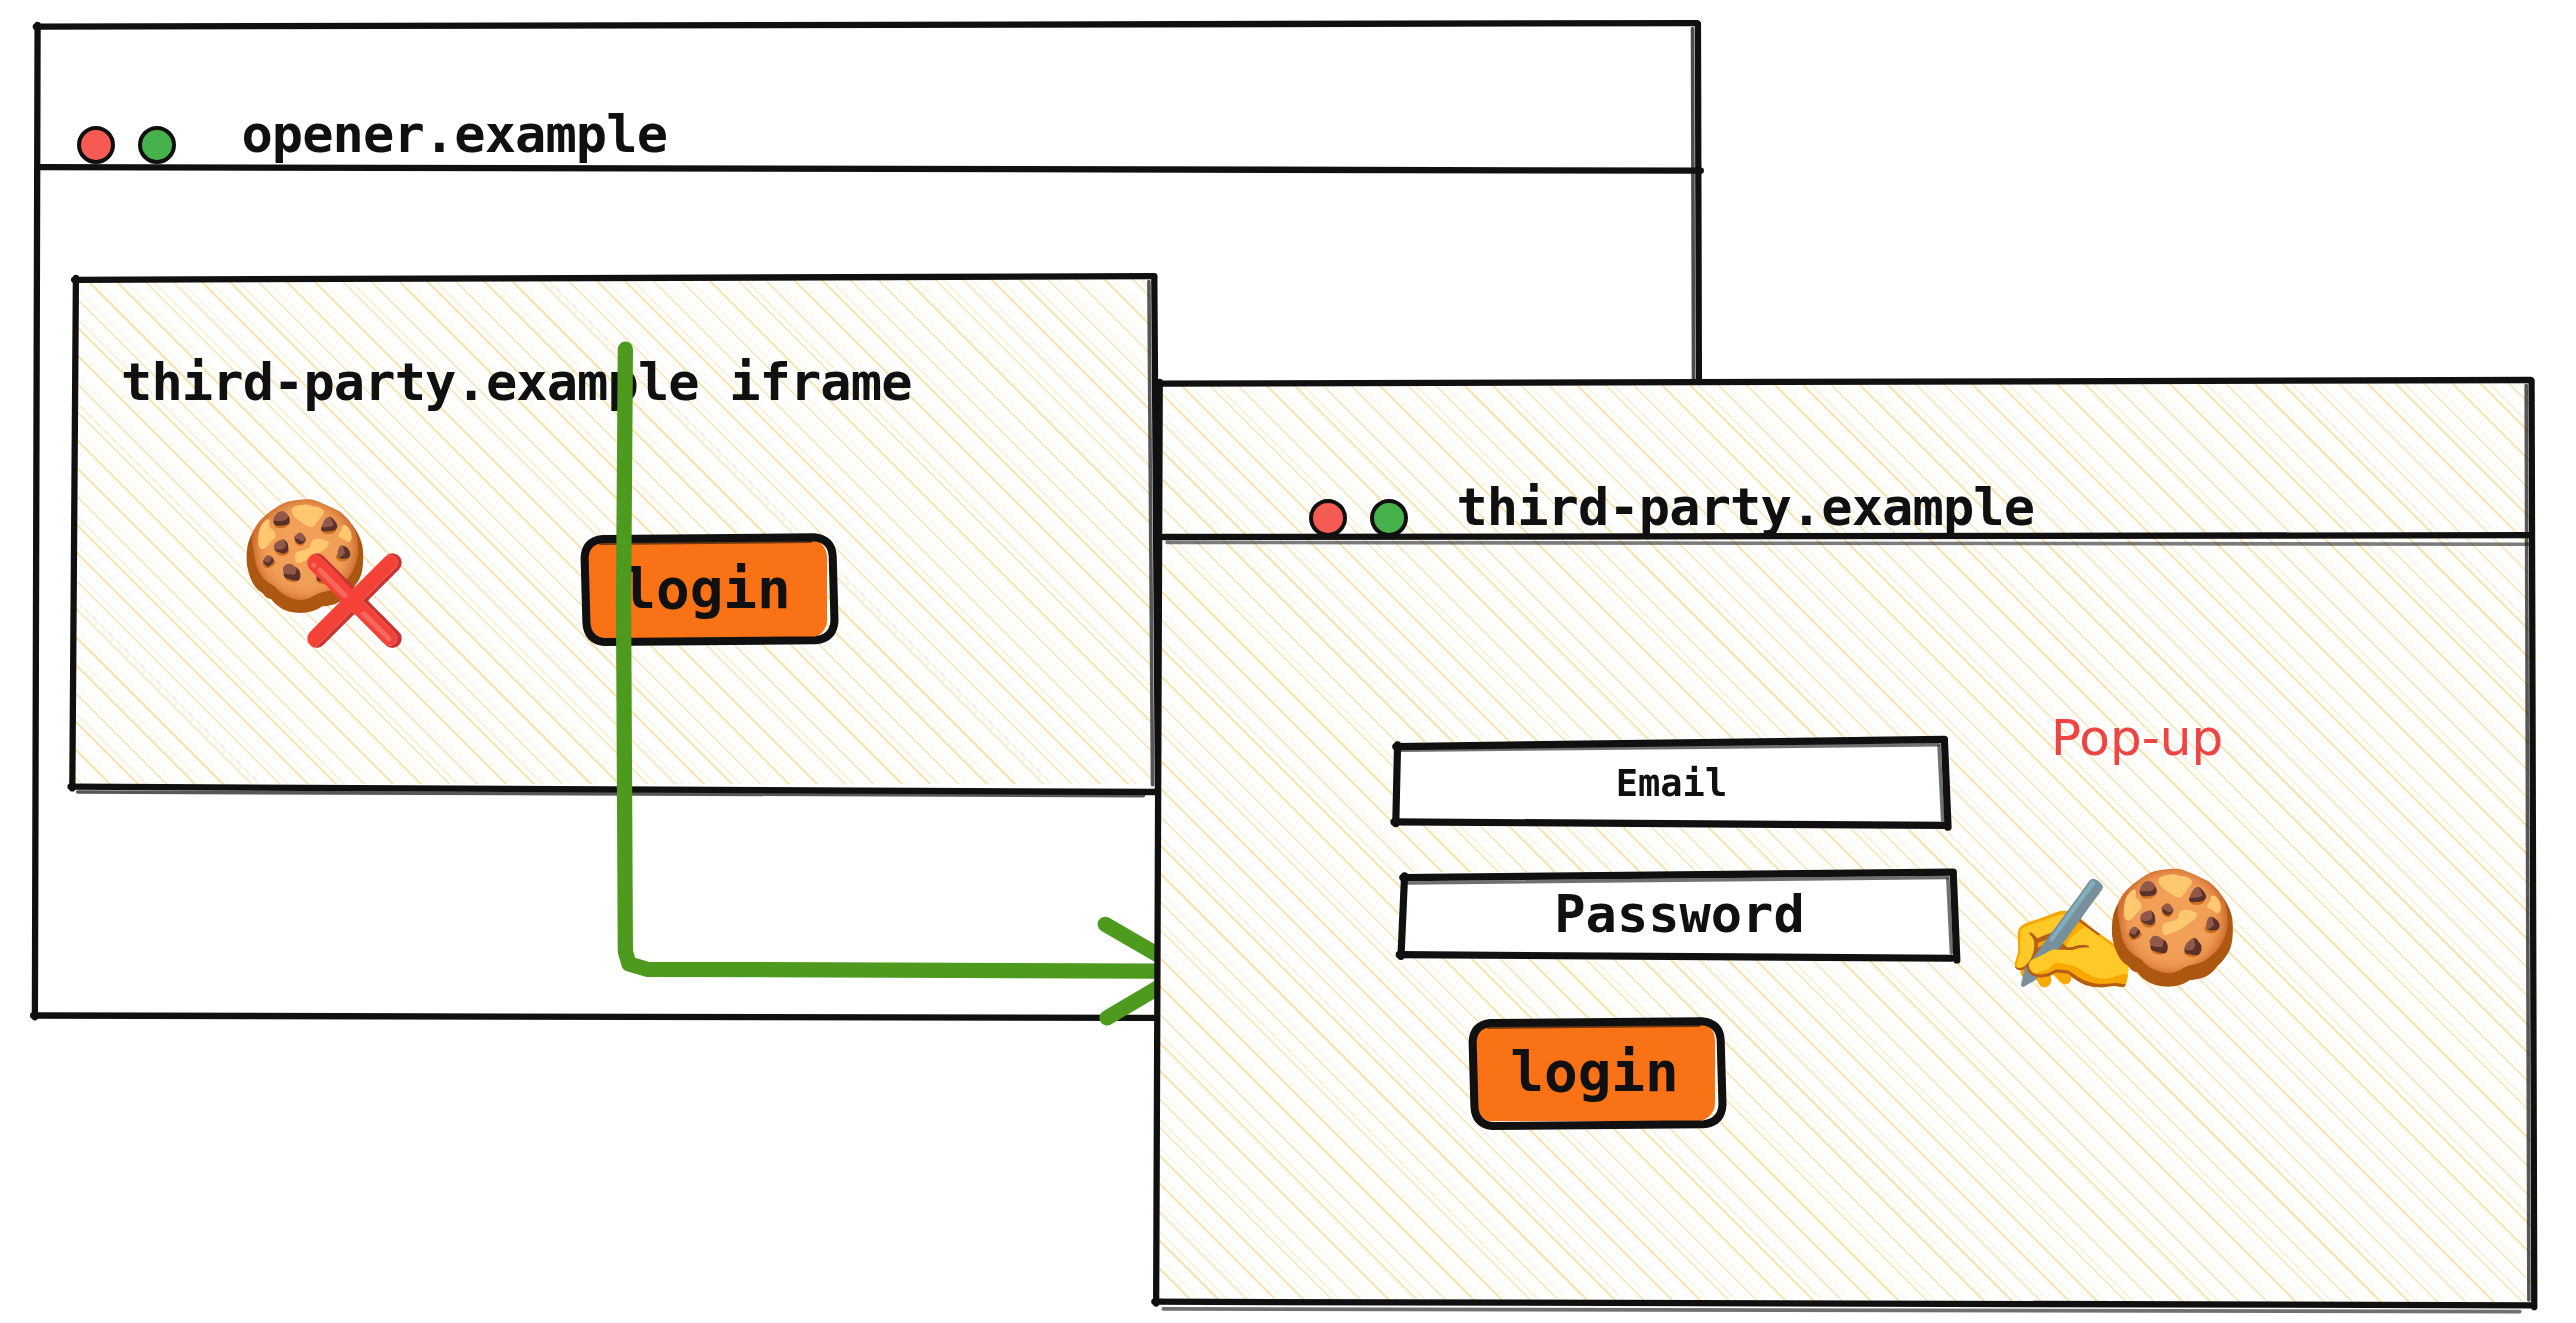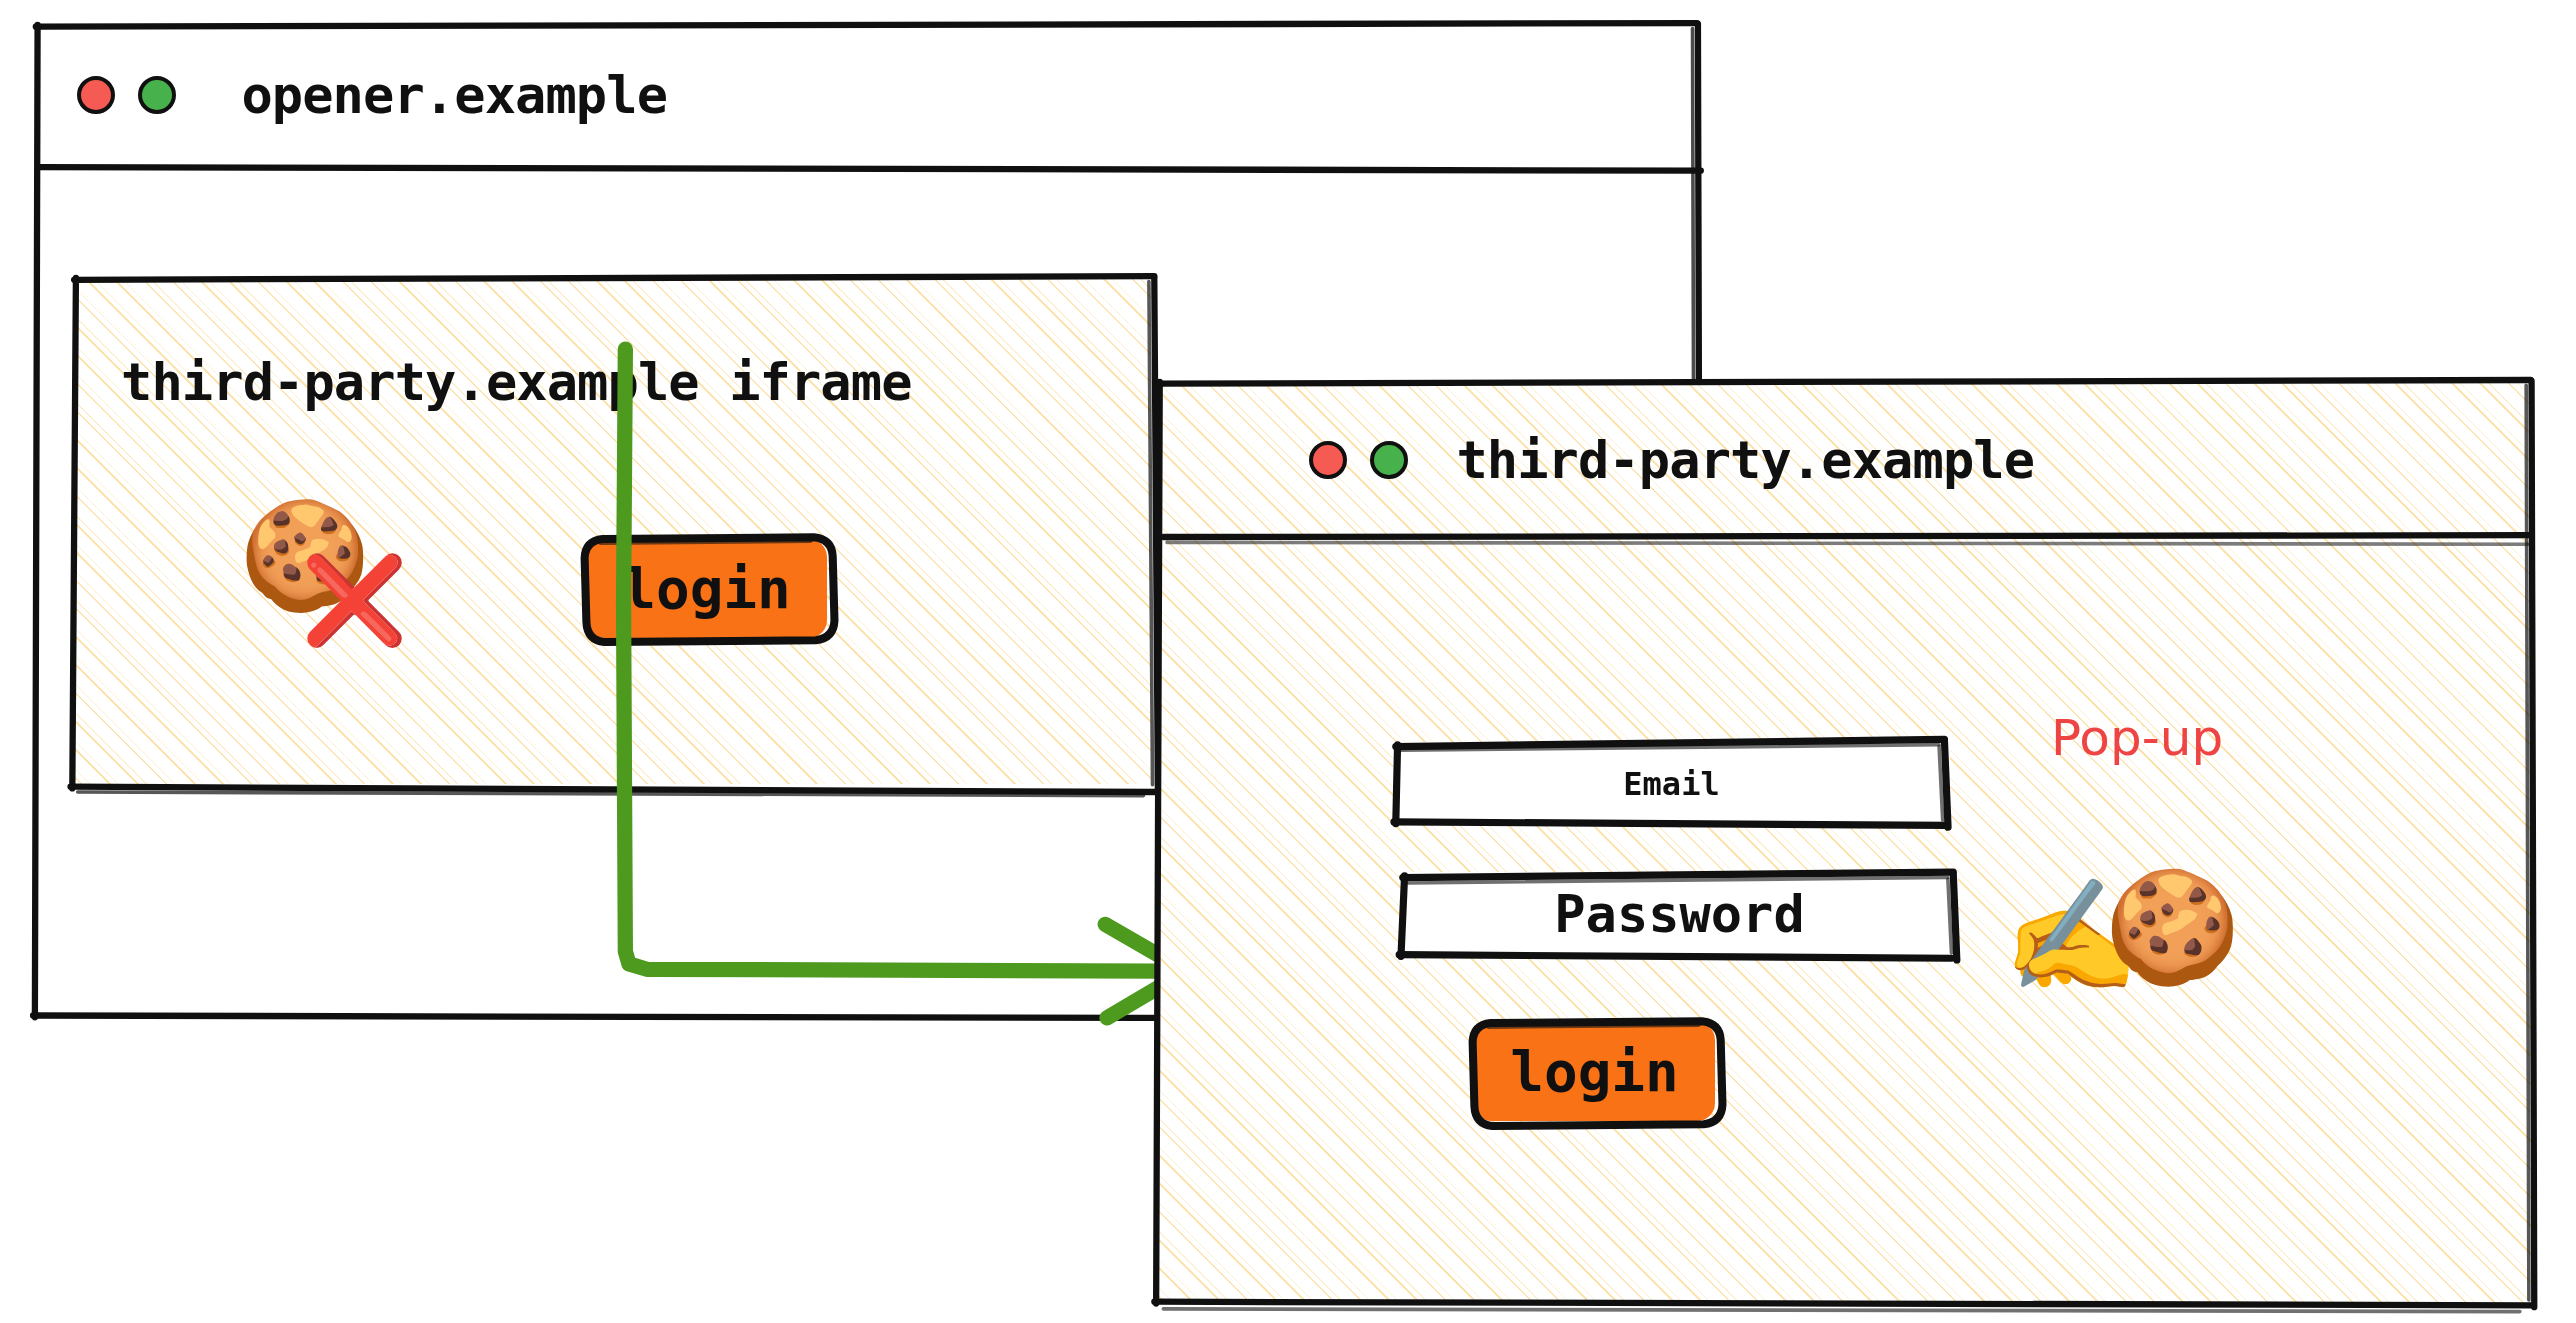--- a/index.html
+++ b/index.html
@@ -28,21 +28,21 @@
   
   .sk{position:absolute;overflow:visible;pointer-events:none;}
   .sk path,.sk line,.sk polyline{
     fill:none;stroke:#101010;stroke-linecap:round;stroke-linejoin:round;
   }
 
   
   .window{position:absolute;}
   .win-body{position:absolute;inset:0;}
 
-  .titlebar{position:absolute;left:0;right:0;top:0;display:flex;align-items:center;}
+  .titlebar{position:absolute;left:0;right:0;top:0;display:flex;align-items:flex-end;}
   .dots{display:flex;gap:23.4px;align-items:center;}
   .dot{
     width:38px;height:38px;border-radius:50%;
     border:4.5px solid #101010;box-sizing:border-box;
   }
   .dot.red{background:#F55B52;}
   .dot.green{background:#47B24C;}
   .win-title{
     font-family:"DejaVu Sans Mono",monospace;
     font-size:52px;font-weight:700;color:#101010;letter-spacing:-0.9px;
@@ -176,21 +176,21 @@
     <span class="win-title" style="margin-left:48px;">third-party.example</span>
   </div>
 
   <svg class="sk" style="left:0px;top:146px;" width="1380" height="23.4" viewBox="0 0 1535 26">
     <path d="M6,10 L1528,8" stroke-width="7"></path>
     <path d="M10,16 L1524,18" stroke-width="4" opacity=".55"></path>
   </svg>
 
   <span class="popup-tag" style="left:893px;top:327px;">Pop-up</span>
 
-  <div class="field" style="left:235px;top:360px;width:557px;height:83px;font-size:32px;">
+  <div class="field" style="left:235px;top:360px;width:557px;height:83px;font-size:37px;">
     <span>Email</span>
   </div>
   <svg class="sk" style="left:228px;top:352px;" width="579" height="104" viewBox="0 0 644 116">
     <path d="M10,14 L622,6" stroke-width="8"></path>
     <path d="M12,12 L10,100" stroke-width="8"></path>
     <path d="M8,98 L624,102" stroke-width="8"></path>
     <path d="M622,8 L626,104" stroke-width="8"></path>
     <path d="M16,18 L616,12" stroke-width="4" opacity=".6"></path>
     <path d="M616,14 L620,96" stroke-width="4" opacity=".6"></path>
   </svg>

